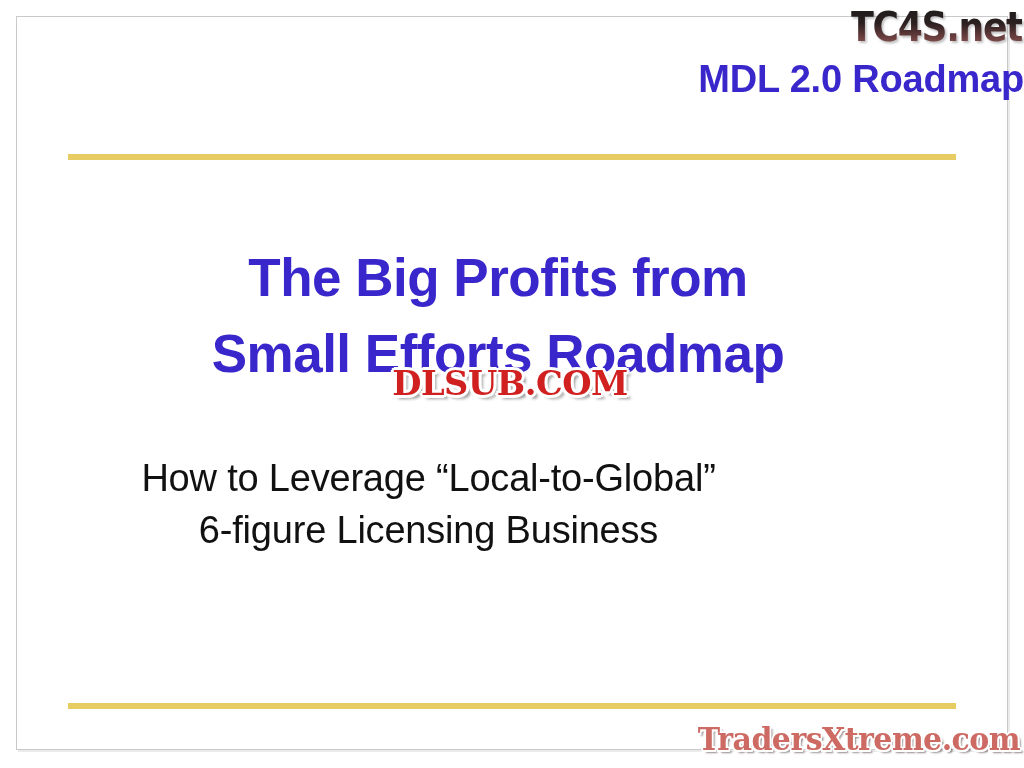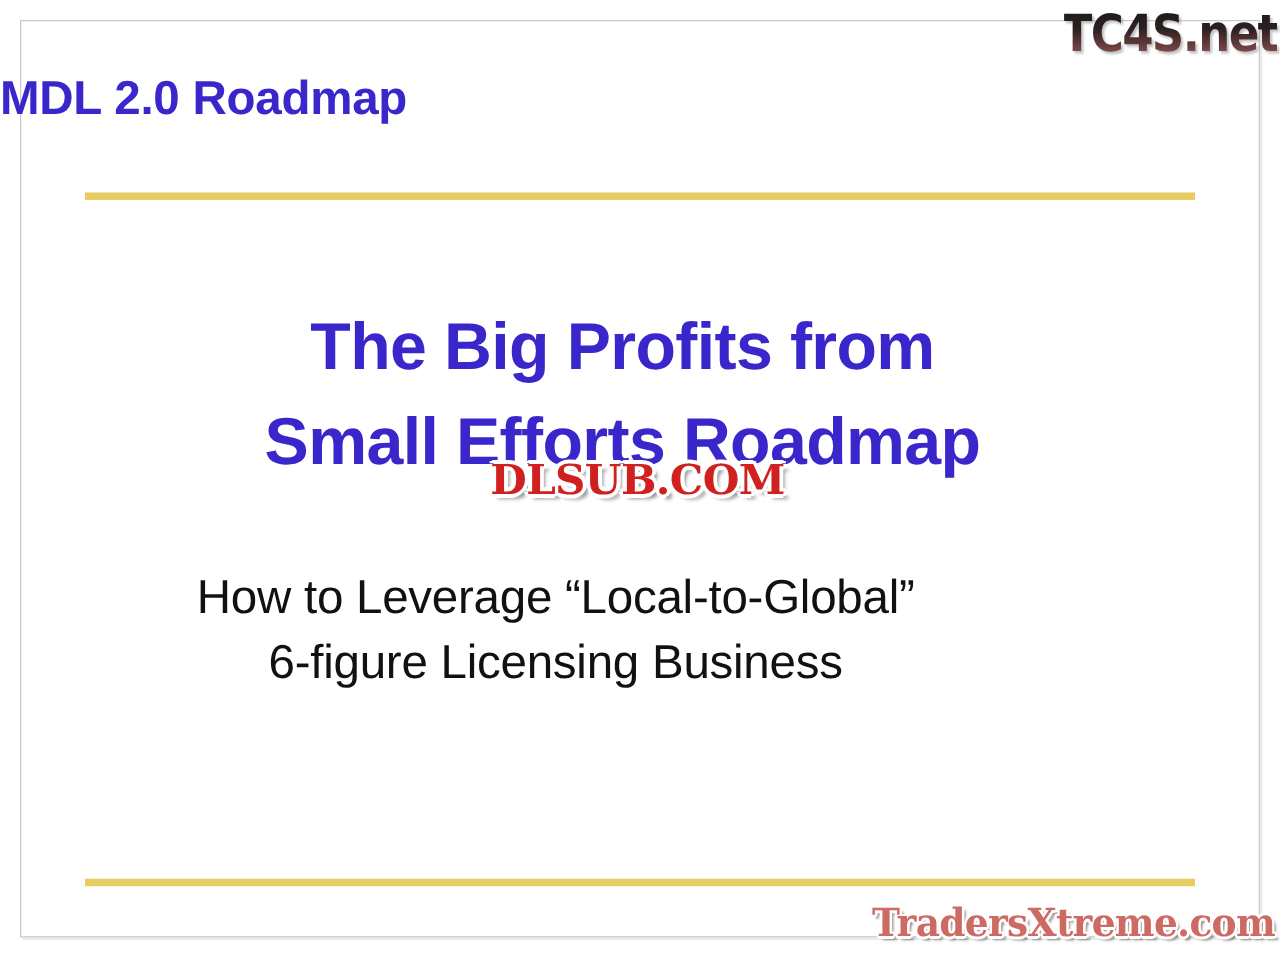--- a/index.html
+++ b/index.html
@@ -28,21 +28,21 @@
     box-sizing: border-box;
     box-shadow: 2px 2px 0 rgba(0,0,0,0.08);
   }
 
   
   .slide-title {
     position: absolute;
     left: 0;
     top: 60px;
     width: 1024px;
-    text-align: left;
+    text-align: right;
     font-family: "Liberation Sans", sans-serif;
     font-weight: bold;
     font-size: 38px;
     letter-spacing: -0.2px;
     color: #3a27cc;
     line-height: 1;
     white-space: nowrap;
   }
 
   
@@ -68,21 +68,21 @@
     font-weight: bold;
     font-size: 53px;
     line-height: 76px;
     letter-spacing: -0.5px;
   }
   .headline-line { display: block; white-space: nowrap; }
 
   
   .body-copy {
     position: absolute;
-    left: 16px;
+    left: 0;
     top: 452px;
     width: 857px;
     text-align: center;
     color: #111111;
     font-family: "Liberation Sans", sans-serif;
     font-weight: normal;
     font-size: 38px;
     line-height: 52px;
     letter-spacing: -0.2px;
   }

